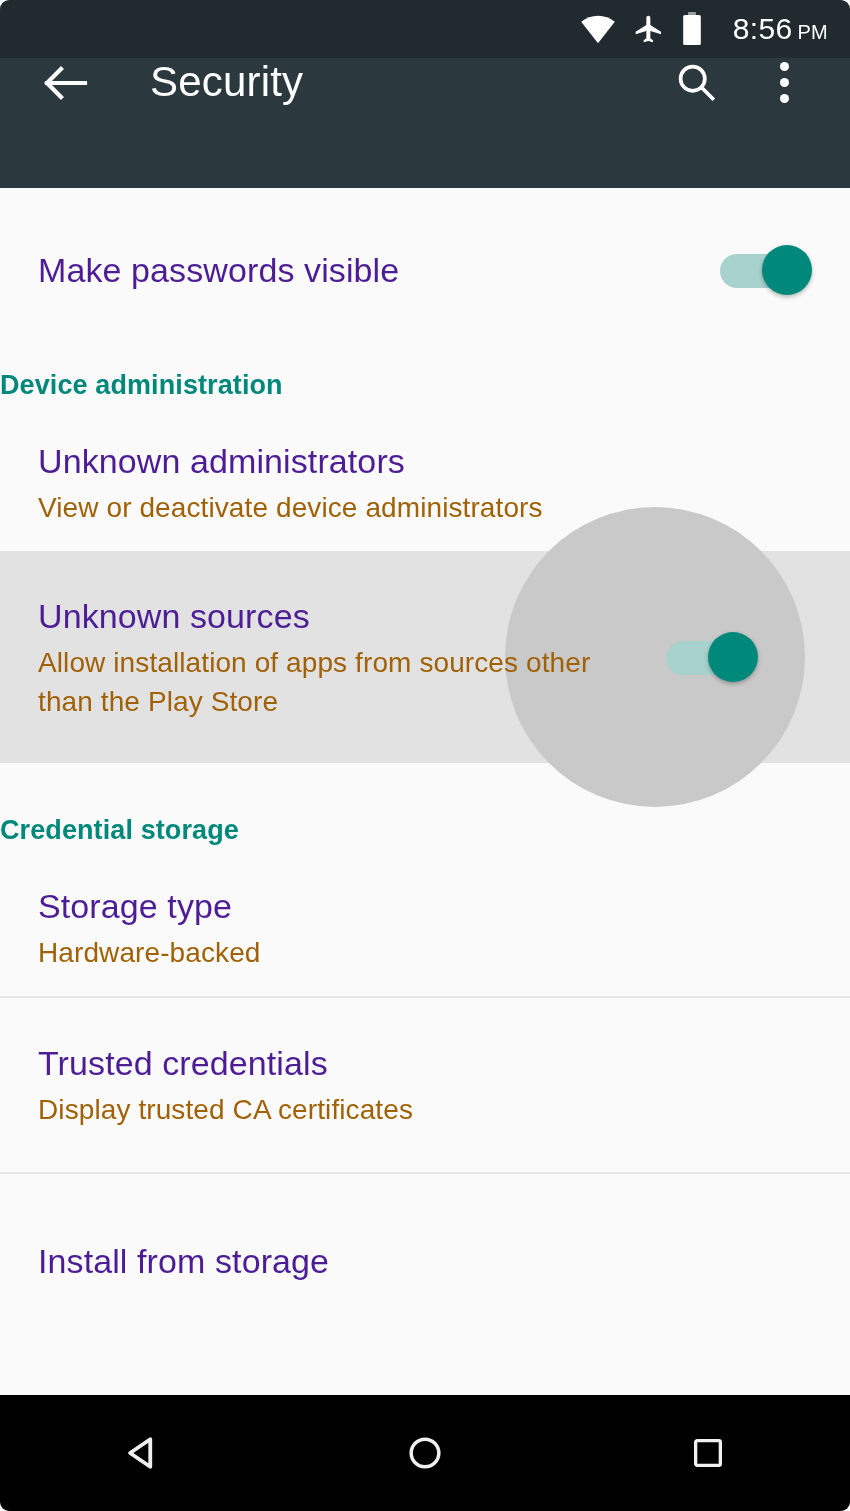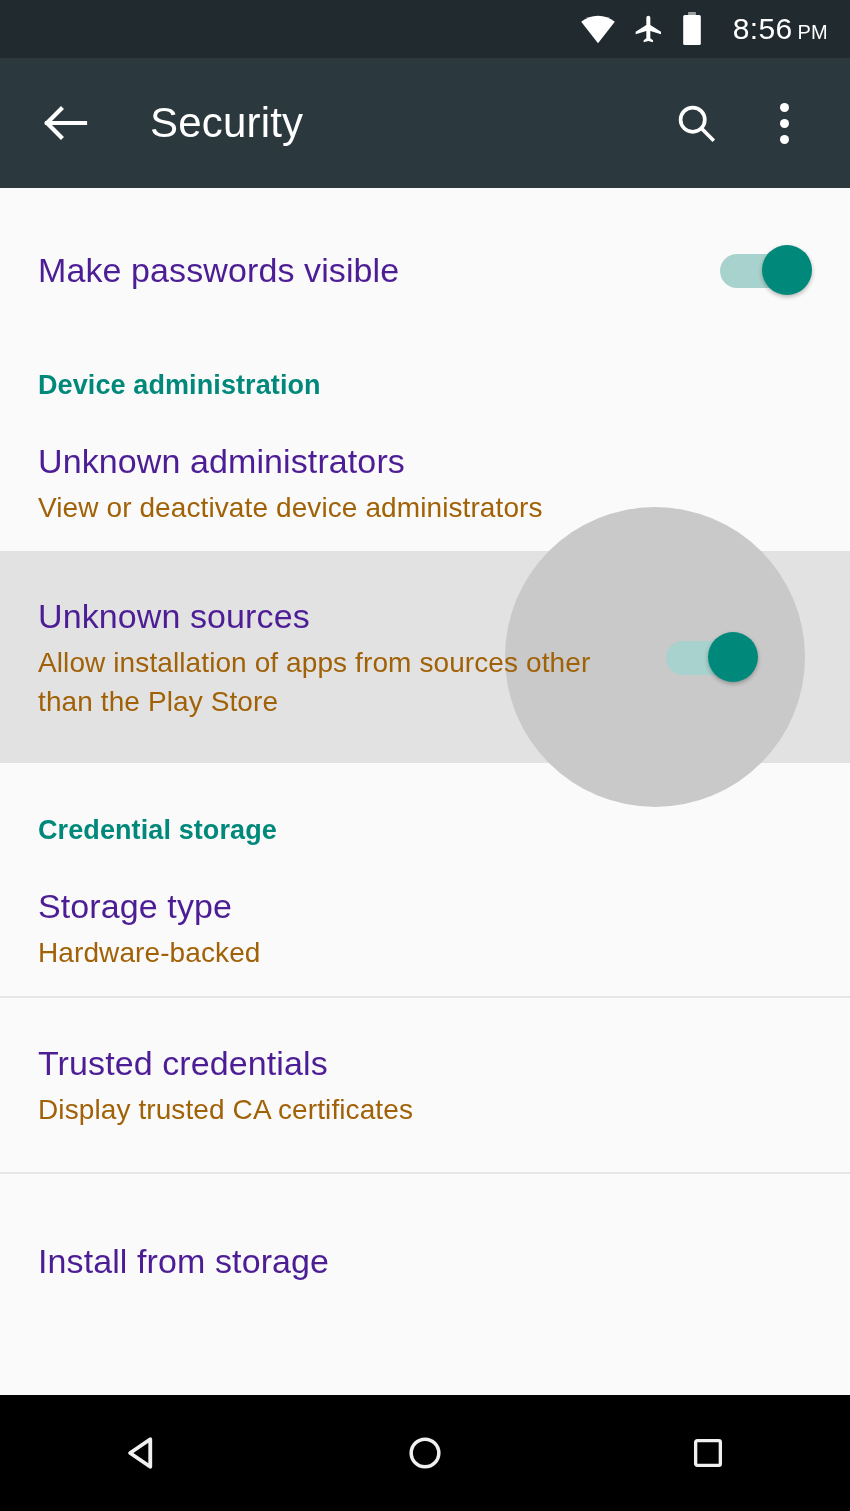--- a/index.html
+++ b/index.html
@@ -7,20 +7,21 @@
     width:850px; height:1511px;
     background:#ffffff;
     font-family:"Liberation Sans", sans-serif;
     overflow:hidden;
   }
   .phone {
     position:relative;
     width:850px; height:1511px;
     background:#fafafa;
     overflow:hidden;
+    border-radius:9px;
   }
 
   
   .status-bar {
     position:absolute; top:0; left:0;
     width:850px; height:58px;
     background:#212a2e;
     display:flex; align-items:center; justify-content:flex-end;
     padding-right:22px;
   }
@@ -31,21 +32,21 @@
     letter-spacing:0.3px; margin-left:14px;
     display:flex; align-items:baseline; gap:5px;
   }
   .status-time .ampm { font-size:20px; font-weight:400; }
 
   
   .toolbar {
     position:absolute; top:58px; left:0;
     width:850px; height:130px;
     background:#2b383d;
-    display:flex; align-items:center;
+    display:flex; align-items:flex-start;
     z-index:6;
   }
   .tb-back {
     width:50px; height:50px; margin-left:40px;
     display:flex; align-items:center; justify-content:center;
     cursor:pointer;
   }
   .tb-title {
     color:#ffffff; font-size:42px; font-weight:400;
     margin-left:60px; letter-spacing:0.2px;
@@ -70,21 +71,21 @@
   .content {
     position:absolute; top:58px; left:0;
     width:850px; height:1337px;
     background:#fafafa;
     overflow:hidden;
   }
   .scroll-inner { position:absolute; top:130px; left:0; width:850px; }
 
   .section-header {
     color:#00897b; font-size:27px; font-weight:700;
-    padding-left:38px; letter-spacing:0.1px;
+    letter-spacing:0.1px;
   }
   
   .header-clipped {
     position:absolute; top:-32px; left:0; width:850px;
     height:46px; overflow:hidden;
     z-index:1;
   }
   .header-clipped .section-header {
     position:absolute; top:0; left:0;
     line-height:38px;

